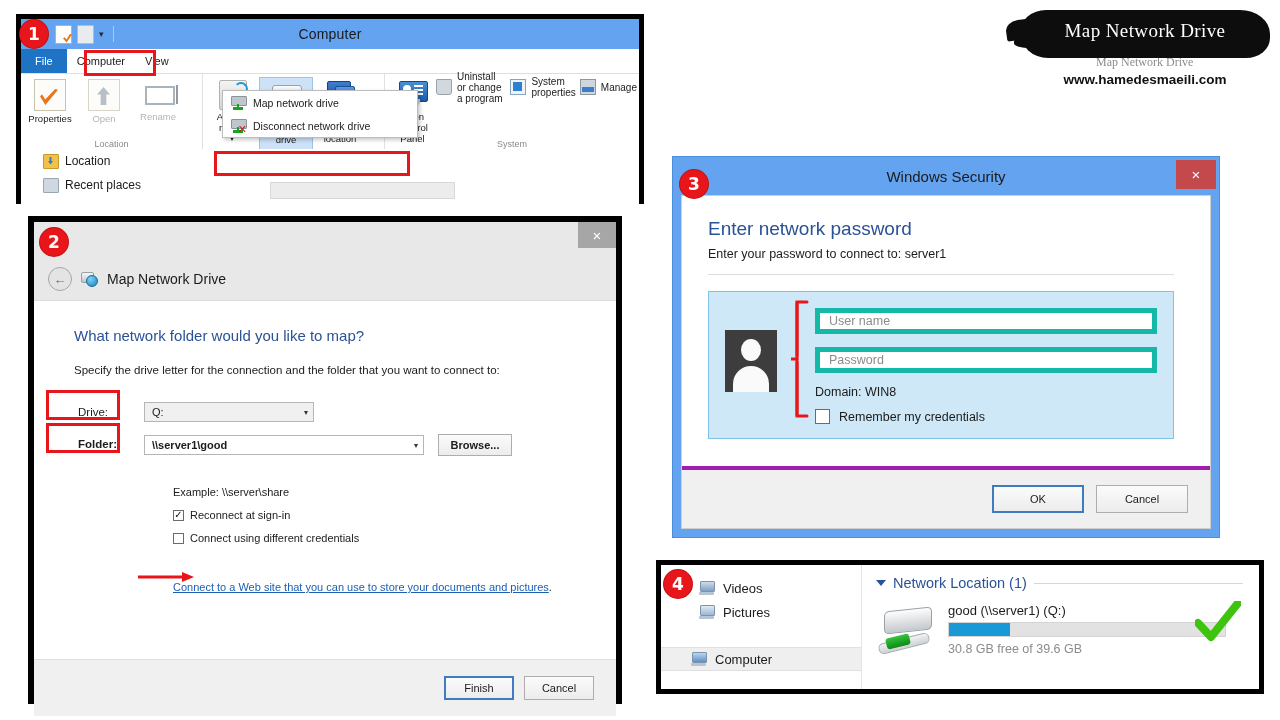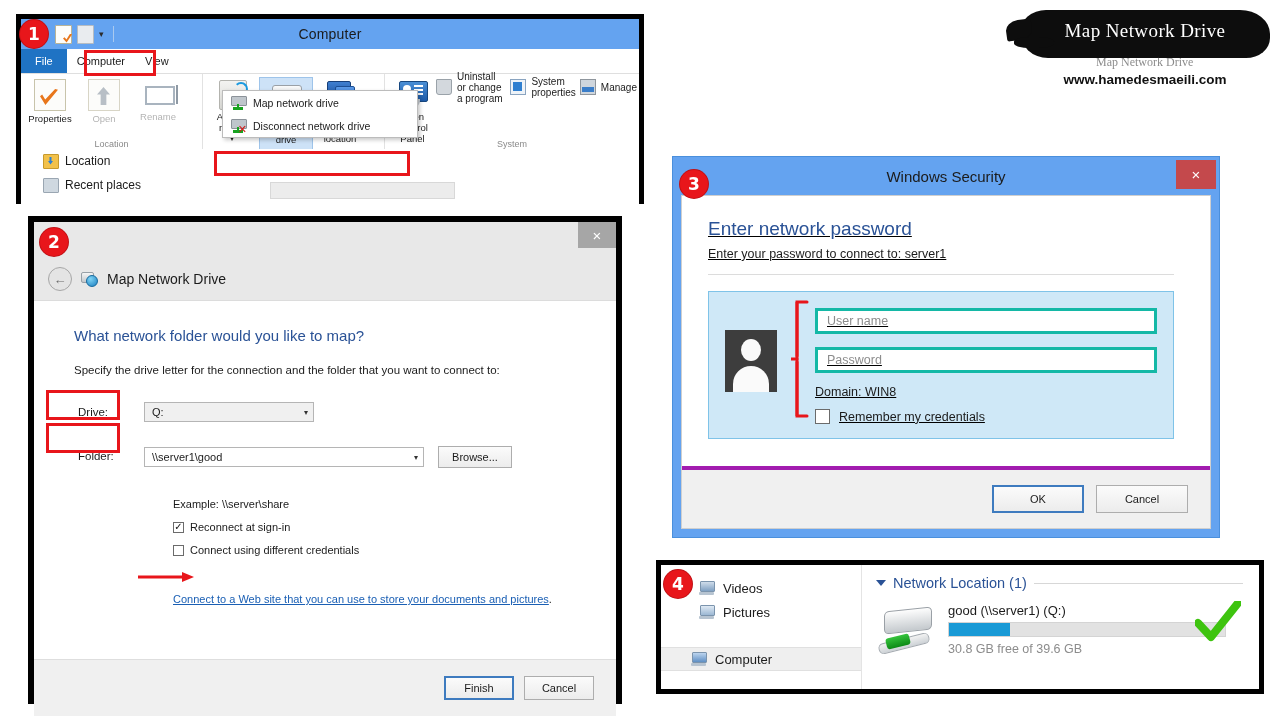--- a/index.html
+++ b/index.html
@@ -151,31 +151,31 @@
   #panel3{
     left:672px;top:156px;width:548px;height:382px;
     background:#64a3f0;border:1px solid #4a8fdc;
   }
   #p3-title{height:38px;position:relative;display:flex;align-items:center;justify-content:center;}
   #p3-ttxt{font-size:15px;color:#1b1b1b;}
   #p3-close{position:absolute;right:3px;top:3px;width:40px;height:29px;background:#c4494c;color:#fff;
      display:flex;align-items:center;justify-content:center;font-size:15px;}
   #p3-body{position:absolute;left:8px;right:8px;top:38px;bottom:8px;background:#fff;border:1px solid #cfcfcf;
      display:flex;flex-direction:column;}
-  #p3-main{flex:1;padding:22px 36px 0 26px;text-decoration:underline;}
+  #p3-main{flex:1;padding:22px 36px 0 26px;}
   #p3-h1{font-size:19px;color:#2a5296;}
   #p3-h2{font-size:12.5px;color:#1b1b1b;margin-top:7px;}
   #p3-rule{height:1px;background:#dcdcdc;margin:13px 0 16px 0;}
   #p3-cred{background:#cfe8f7;border:1px solid #7fc3e8;padding:16px 16px 14px 16px;position:relative;
      display:flex;gap:16px;}
   #p3-avatar{width:52px;height:62px;background:#3d3d3d;position:relative;flex:none;margin-top:22px;}
   #p3-avatar .head{position:absolute;left:16px;top:9px;width:20px;height:22px;border-radius:50%;background:#fafafa;}
   #p3-avatar .body{position:absolute;left:8px;bottom:0;width:36px;height:26px;border-radius:18px 18px 0 0;background:#fafafa;}
   #p3-fields{flex:1;display:flex;flex-direction:column;gap:13px;padding-left:22px;}
-  .p3input{height:26px;background:#fff;border:3px solid #14b8a6;box-sizing:border-box;
+  .p3input{height:26px;background:#fff;border:5px solid #14b8a6;box-sizing:border-box;
      display:flex;align-items:center;padding-left:9px;font-size:12.5px;color:#8c8c8c;}
   #p3-domain{font-size:12.5px;color:#1b1b1b;margin-top:12px;padding-left:22px;}
   #p3-remember{display:flex;align-items:center;gap:9px;margin-top:10px;padding-left:22px;font-size:12.5px;color:#1b1b1b;}
   #p3-remember .cbox{width:15px;height:15px;border:1px solid #6b6b6b;}
   #p3-footer{height:58px;background:#f0f0f0;border-top:4px solid #a21caf;
      display:flex;align-items:center;justify-content:flex-end;gap:12px;padding-right:22px;}
   #p3-bracket{position:absolute;left:82px;top:8px;width:18px;height:118px;pointer-events:none;}
 
   
   #panel4{
@@ -387,21 +387,21 @@
     <div style="position:relative;margin-top:26px;">
       <span class="flabel" style="top:4px;">Drive:</span>
       <div class="fieldrow">
         <div class="combo" style="width:170px;">
           <span>Q:</span>
           <span class="caret">▾</span>
         </div>
       </div>
     </div>
 
-    <div style="position:relative;margin-top:24px;">
+    <div style="position:relative;margin-top:12px;font-weight:bold;">
       <span class="flabel" style="top:4px;">Folder:</span>
       <div class="fieldrow">
         <div class="combo white" style="width:280px;">
           <span>\\server1\good</span>
           <span class="caret">▾</span>
         </div>
         <div class="btn" style="width:74px;height:22px;margin-left:14px;">Browse...</div>
       </div>
     </div>
 

